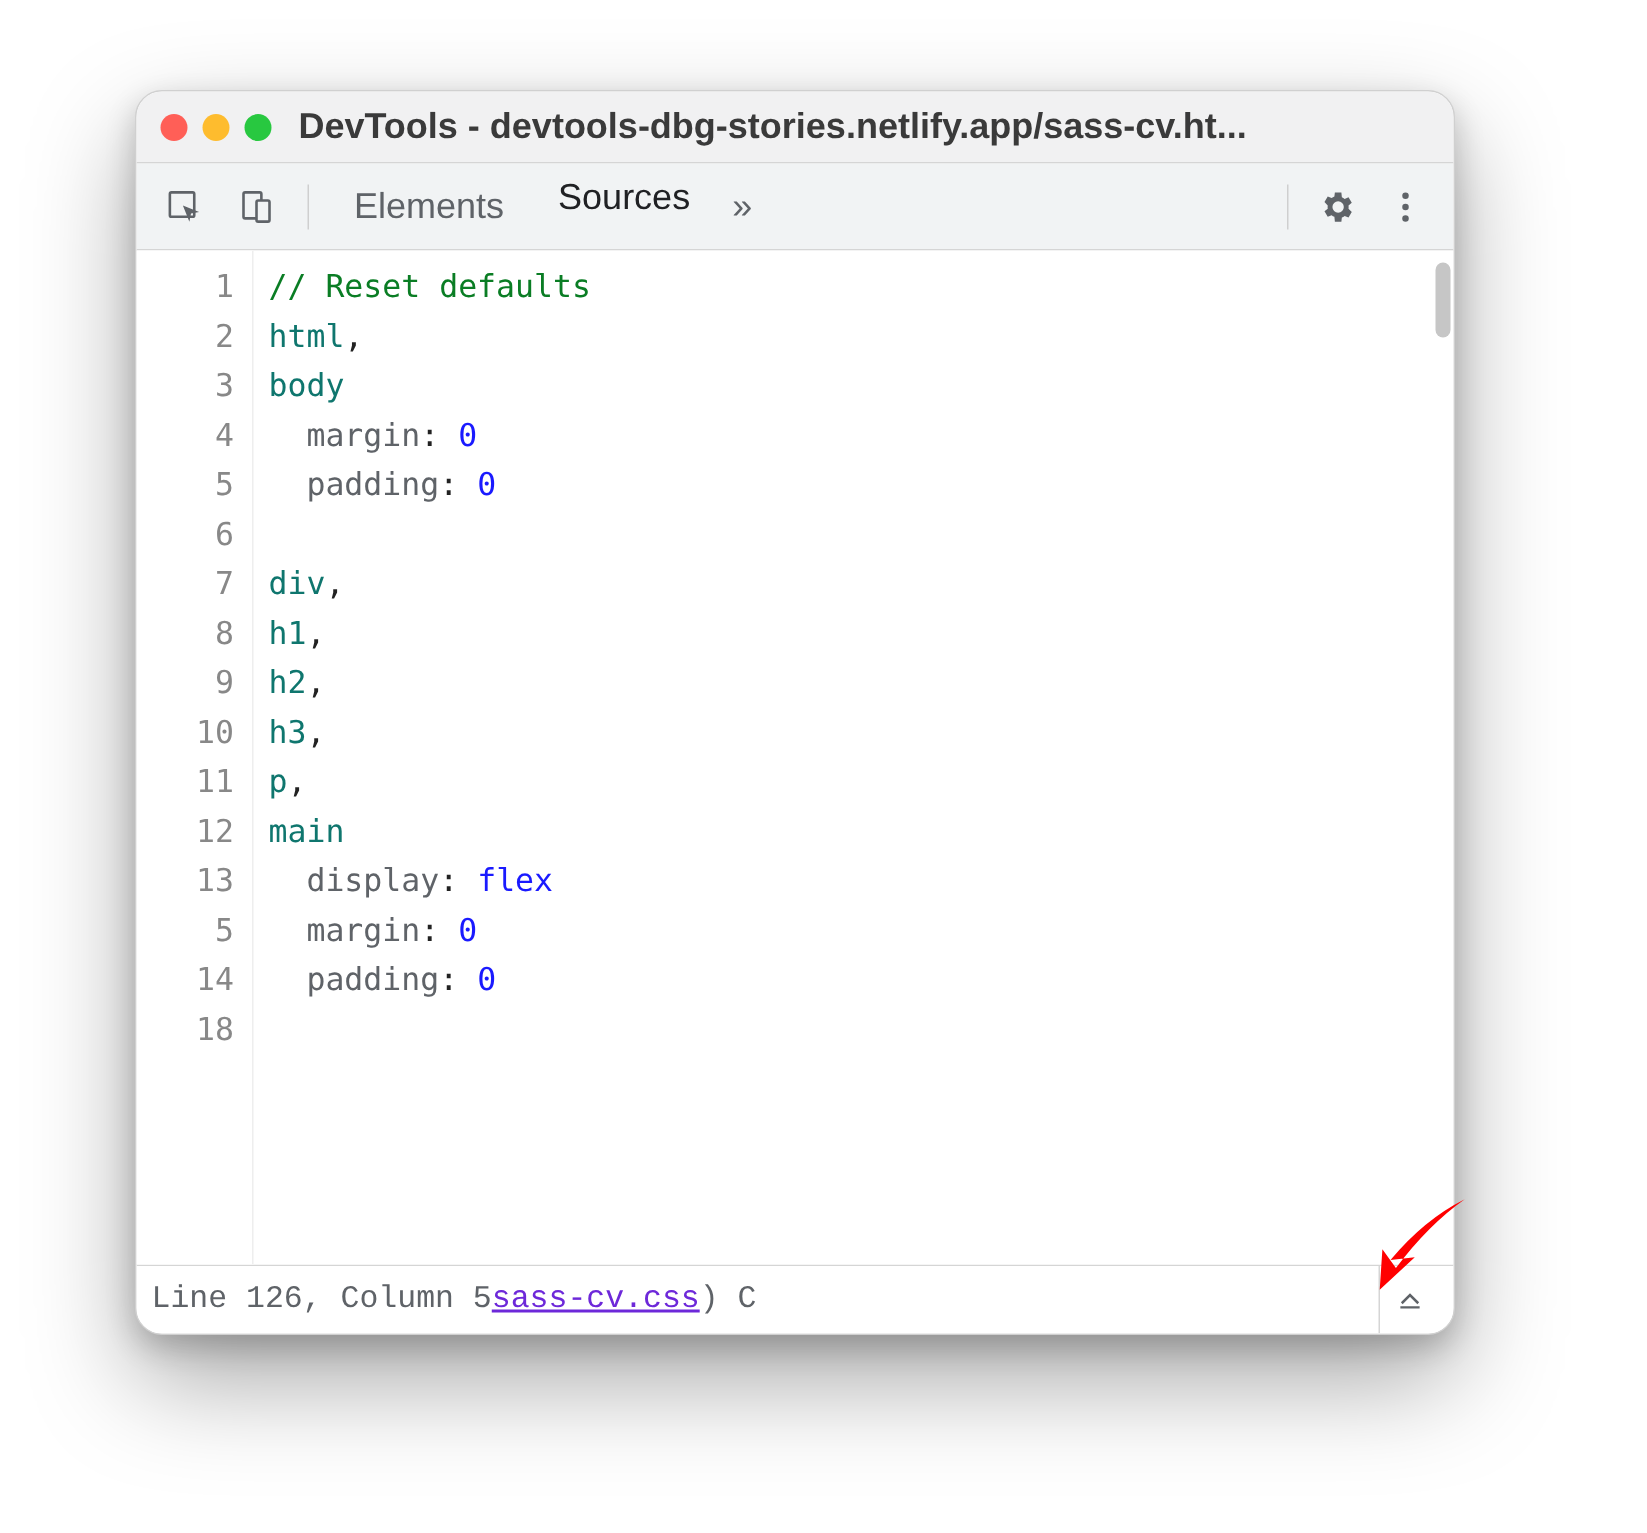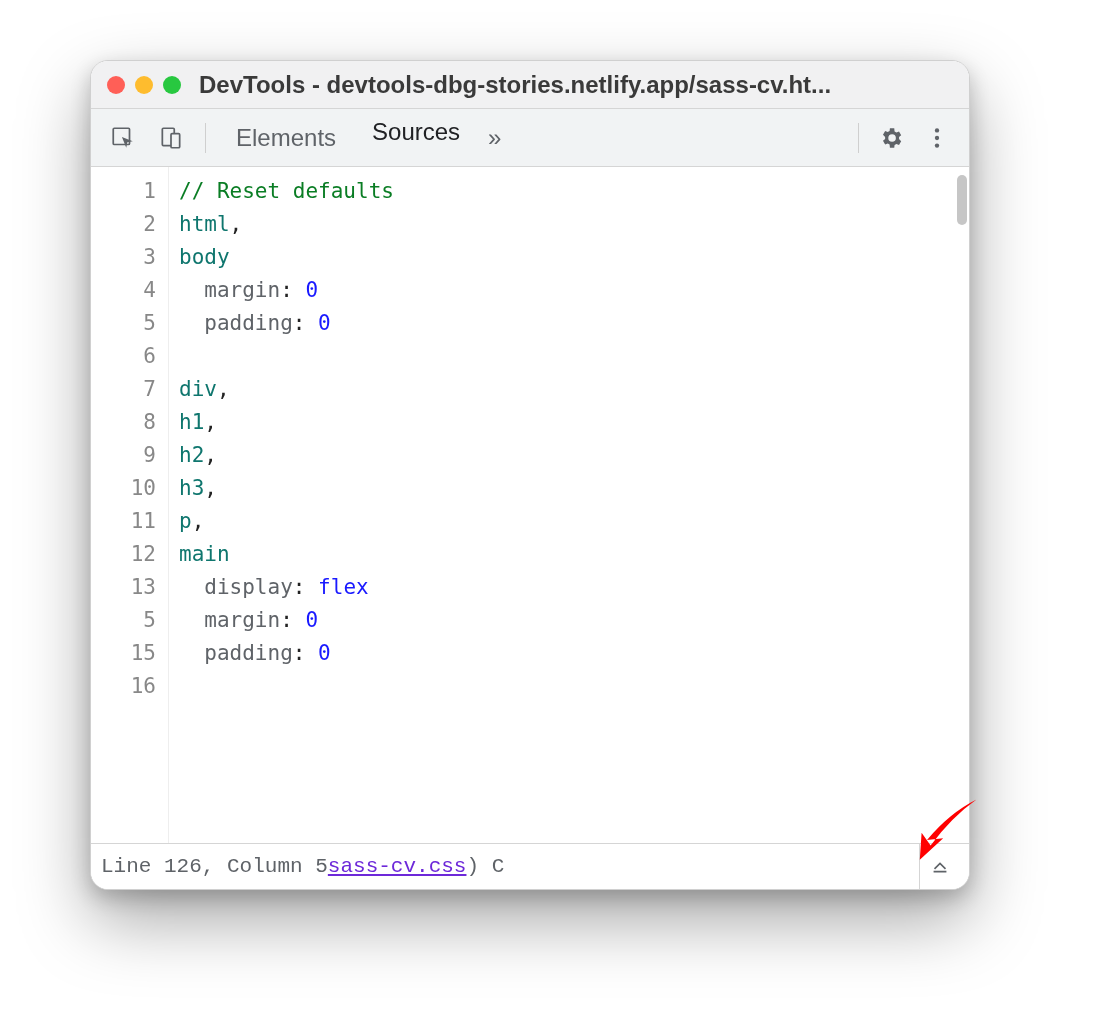--- a/index.html
+++ b/index.html
@@ -243,22 +243,22 @@
         <div>5</div>
         <div>6</div>
         <div>7</div>
         <div>8</div>
         <div>9</div>
         <div>10</div>
         <div>11</div>
         <div>12</div>
         <div>13</div>
         <div>5</div>
-        <div>15</div>
-        <div>16</div>
+        <div>14</div>
+        <div>18</div>
       </div>
     <div class="code" id="code"><div><span class="tok-comment">// Reset defaults</span></div><div><span class="tok-sel">html</span><span class="tok-punc">,</span></div><div><span class="tok-sel">body</span></div><div><span>  </span><span class="tok-prop">margin</span><span class="tok-punc">: </span><span class="tok-num">0</span></div><div><span>  </span><span class="tok-prop">padding</span><span class="tok-punc">: </span><span class="tok-num">0</span></div><div>&nbsp;</div><div><span class="tok-sel">div</span><span class="tok-punc">,</span></div><div><span class="tok-sel">h1</span><span class="tok-punc">,</span></div><div><span class="tok-sel">h2</span><span class="tok-punc">,</span></div><div><span class="tok-sel">h3</span><span class="tok-punc">,</span></div><div><span class="tok-sel">p</span><span class="tok-punc">,</span></div><div><span class="tok-sel">main</span></div><div><span>  </span><span class="tok-prop">display</span><span class="tok-punc">: </span><span class="tok-val">flex</span></div><div><span>  </span><span class="tok-prop">margin</span><span class="tok-punc">: </span><span class="tok-num">0</span></div><div><span>  </span><span class="tok-prop">padding</span><span class="tok-punc">: </span><span class="tok-num">0</span></div><div>&nbsp;</div></div>
     <div class="scrollbar-thumb"></div>
   </div>
 
   <div class="statusbar">
     <span>Line 126, Column 5</span>
     <span class="link">sass-cv.css</span>
     <span>) C</span>
     <div class="status-right">

